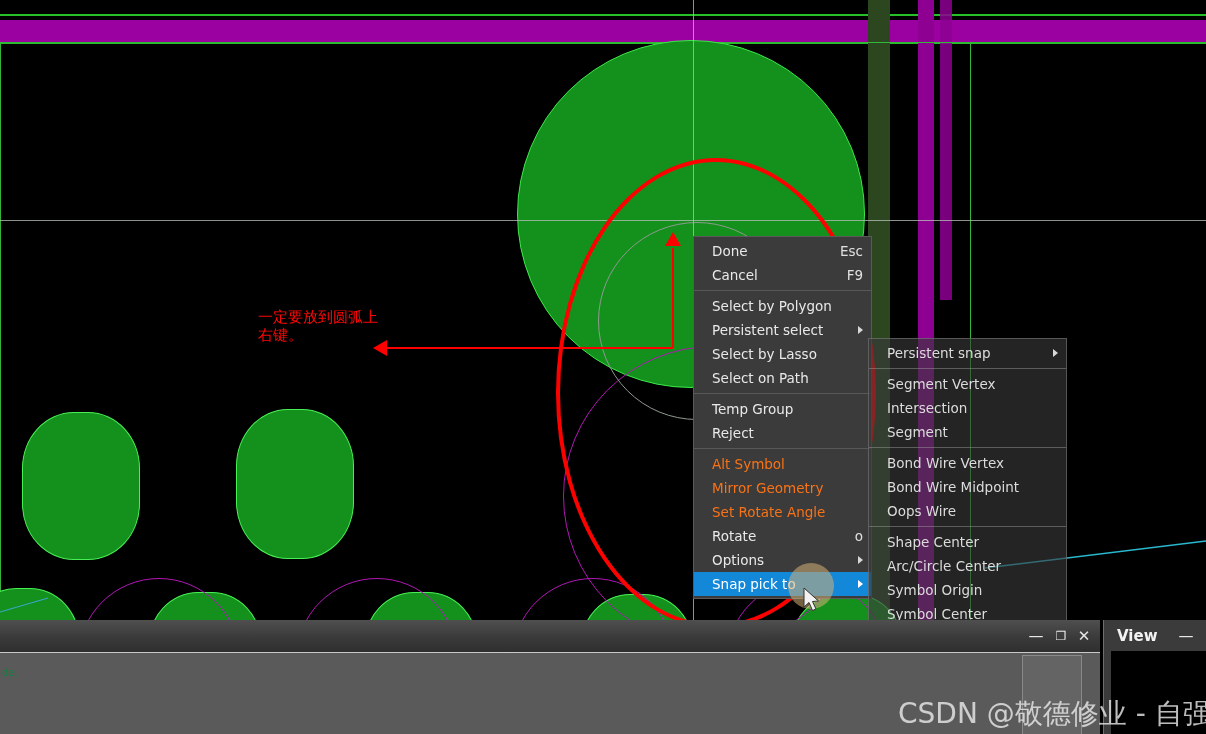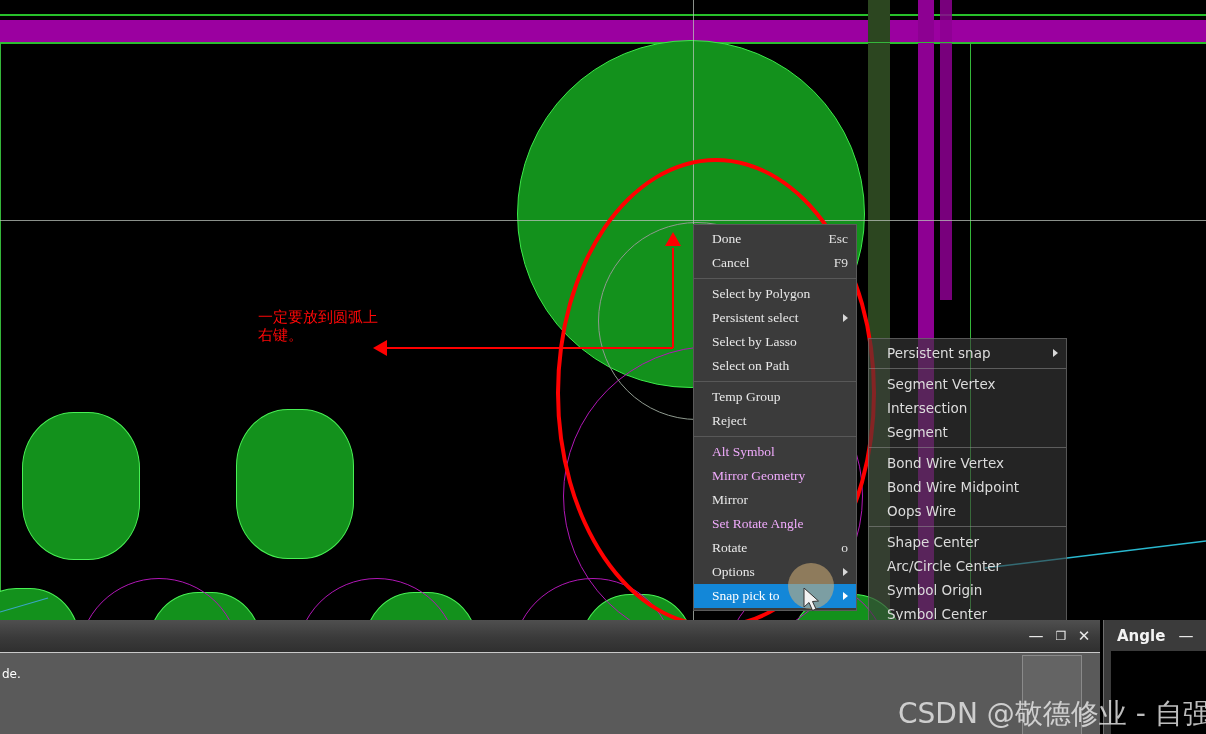--- a/index.html
+++ b/index.html
@@ -126,21 +126,21 @@
     position: relative;
     height: 24px;
     line-height: 24px;
     padding: 0 8px 0 18px;
     white-space: nowrap;
     display: flex;
     align-items: center;
   }
   .ctx-item .lbl { flex: 1 1 auto; }
   .ctx-item .sc  { color: #e0e0e0; padding-left: 18px; }
-  .ctx-item.disabled { color: #f0abfc; }
+  .ctx-item.disabled { color: #f97316; }
   .ctx-item.sel {
     background: #1387d8;
     color: #ffffff;
   }
   .ctx-sep {
     height: 1px;
     background: #585858;
     margin: 3px 0;
   }
   .ctx-arrow {
@@ -177,22 +177,22 @@
     position: absolute;
     background: #5a5a5a;
   }
   .panel-hairline {
     position: absolute;
     background: #c9c9c9;
     height: 1px;
   }
   .status-text {
     position: absolute;
-    color: #ffffff;
-    font-size: 12px;
+    color: #15803d;
+    font-size: 10px;
     white-space: nowrap;
   }
 
   .win-title {
     position: absolute;
     color: #f3f3f3;
     font-size: 15px;
     font-weight: bold;
     white-space: nowrap;
   }
@@ -272,21 +272,21 @@
 
   <div class="annot-text" style="left:258px;top:308px;">一定要放到圆弧上
 右键。</div>
 
   <div class="annot-line" style="left:381px;top:347px;width:292px;height:2px;"></div>
   <div class="annot-arrow-left" style="left:373px;top:340px;"></div>
 
   <div class="annot-line" style="left:672px;top:248px;width:2px;height:100px;"></div>
   <div class="annot-arrow-up" style="left:665px;top:232px;"></div>
 
-  <div class="ctx-menu" id="ctx-main" style="left:693px;top:224px;width:164px;font-family:Liberation Serif, serif;">
+  <div class="ctx-menu" id="ctx-main" style="left:693px;top:236px;width:179px;">
       <div class="ctx-item">
         <span class="lbl">Done</span>
         <span class="sc">Esc</span>
       </div>
       <div class="ctx-item">
         <span class="lbl">Cancel</span>
         <span class="sc">F9</span>
       </div>
       <div class="ctx-sep"></div>
       <div class="ctx-item">
@@ -308,23 +308,20 @@
       </div>
       <div class="ctx-item">
         <span class="lbl">Reject</span>
       </div>
       <div class="ctx-sep"></div>
       <div class="ctx-item disabled">
         <span class="lbl">Alt Symbol</span>
       </div>
       <div class="ctx-item disabled">
         <span class="lbl">Mirror Geometry</span>
-      </div>
-      <div class="ctx-item">
-        <span class="lbl">Mirror</span>
       </div>
       <div class="ctx-item disabled">
         <span class="lbl">Set Rotate Angle</span>
       </div>
       <div class="ctx-item">
         <span class="lbl">Rotate</span>
         <span class="sc">o</span>
       </div>
       <div class="ctx-item">
         <span class="lbl">Options</span>
@@ -399,19 +396,19 @@
   <div class="panel-body" style="left:0;top:653px;width:1100px;height:81px;"></div>
   <div class="status-text" style="left:2px;top:667px;">de.</div>
 
   <div class="win-btn" style="left:1025px;top:626px;width:22px;">—</div>
   <div class="win-btn" style="left:1050px;top:626px;width:22px;font-size:12px;">❐</div>
   <div class="win-btn" style="left:1073px;top:626px;width:22px;">✕</div>
 
   <div style="position:absolute;left:1022px;top:655px;width:58px;height:79px;background:#646464;border:1px solid #8a8a8a;"></div>
 
   <div class="view-window" style="left:1103px;top:620px;width:103px;height:114px;"></div>
-  <div class="win-title" style="left:1117px;top:627px;">Angle</div>
+  <div class="win-title" style="left:1117px;top:627px;">View</div>
   <div class="win-btn" style="left:1175px;top:626px;width:22px;">—</div>
   <div class="view-canvas" style="left:1111px;top:651px;width:95px;height:83px;"></div>
 
   <div class="watermark" style="left:898px;top:695px;">CSDN @敬德修业 - 自强不息</div>
 
 </div>
 
 </body></html>

